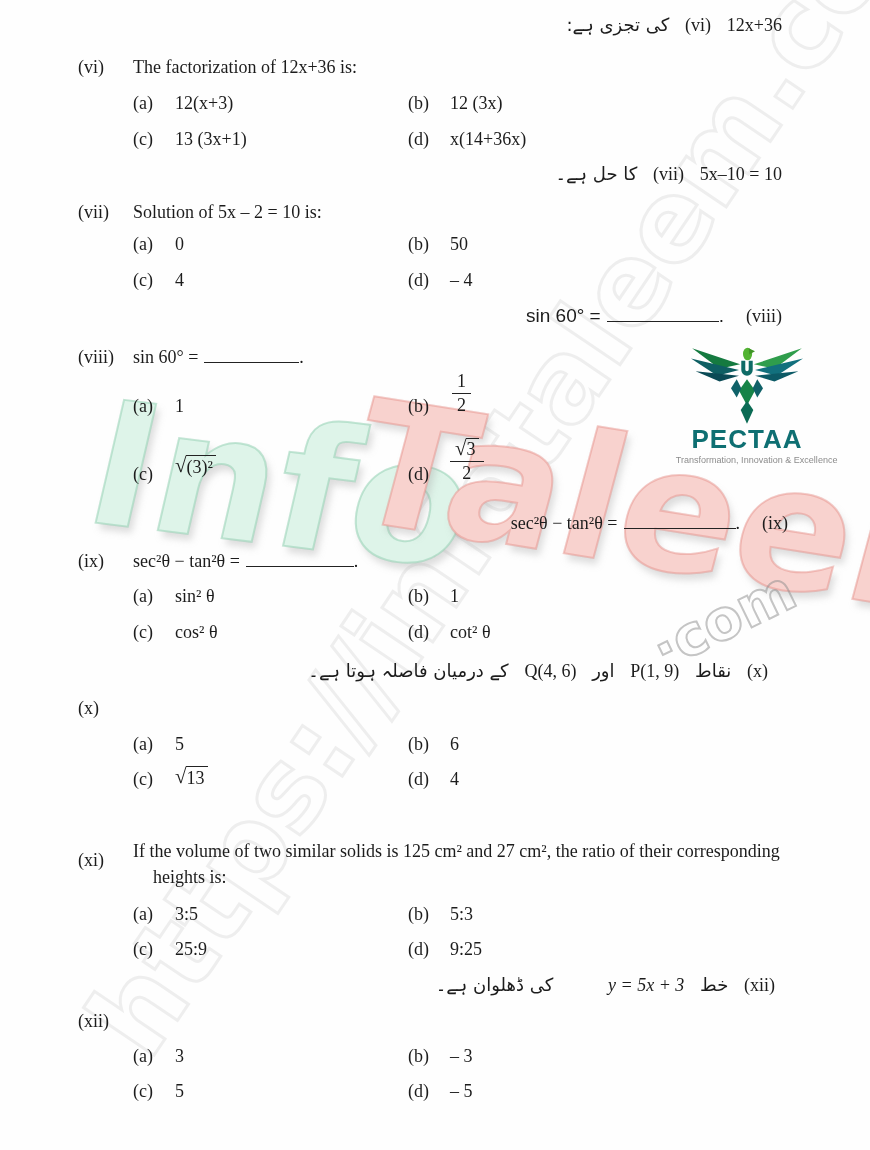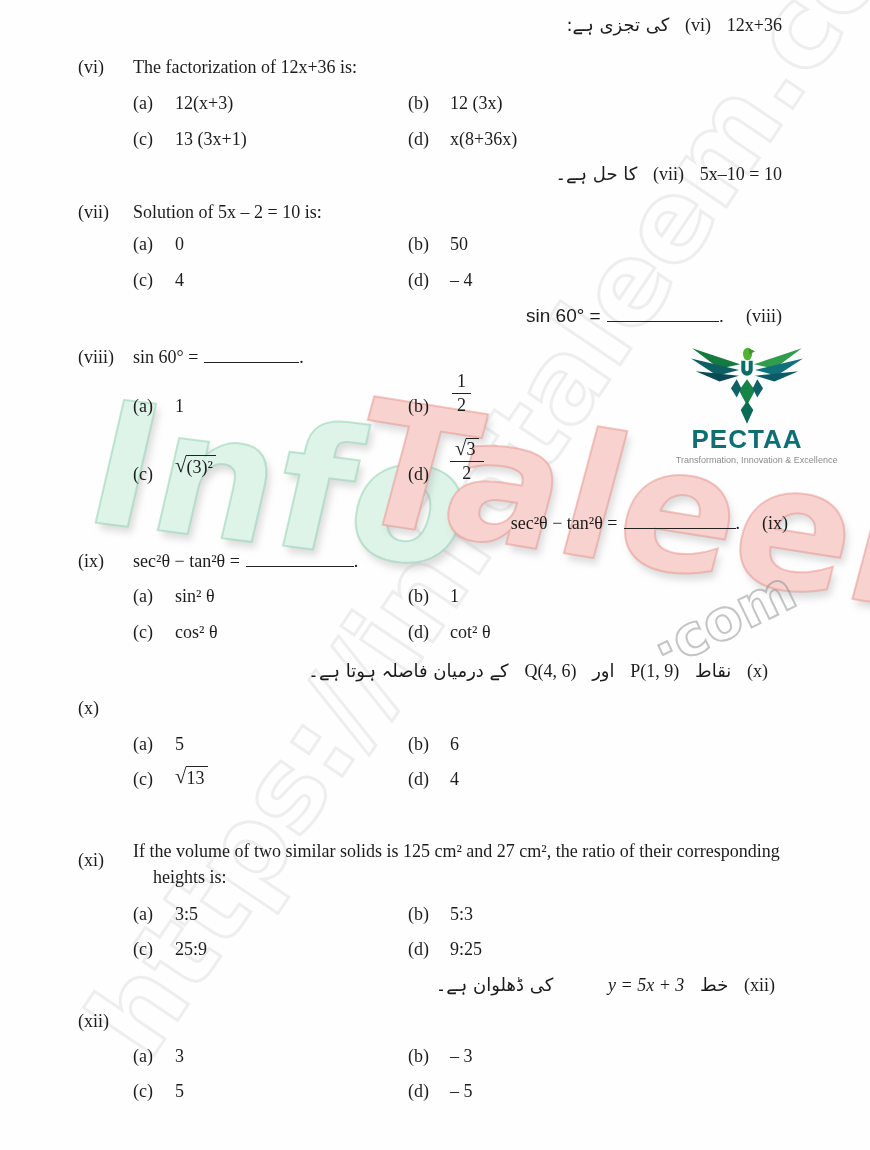--- a/index.html
+++ b/index.html
@@ -81,21 +81,21 @@
   <div class="row" style="top:93px;">
     <span class="cell la">(a)</span>
     <span class="cell va">12(x+3)</span>
     <span class="cell lb">(b)</span>
     <span class="cell vb">12 (3x)</span>
   </div>
   <div class="row" style="top:129px;">
     <span class="cell la">(c)</span>
     <span class="cell va">13 (3x+1)</span>
     <span class="cell lb">(d)</span>
-    <span class="cell vb">x(8+36x)</span>
+    <span class="cell vb">x(14+36x)</span>
   </div>
 
   <div class="urdu-line" style="top:163px;right:83px;">
     <span class="lat">(vii)</span>
     <span class="lat">5x–10 = 10</span>
     <span>کا حل ہے۔</span>
   </div>
   <div class="row" style="top:202px;">
     <span class="cell qref">(vii)</span>
     <span class="cell qtext">Solution of 5x – 2 = 10 is:</span>

